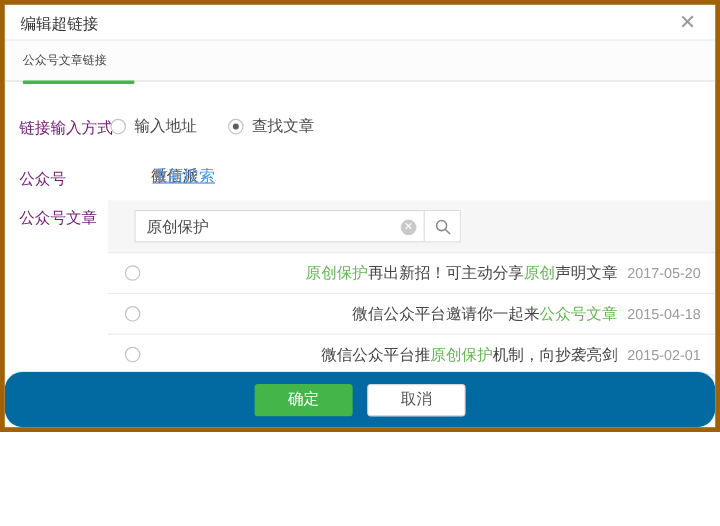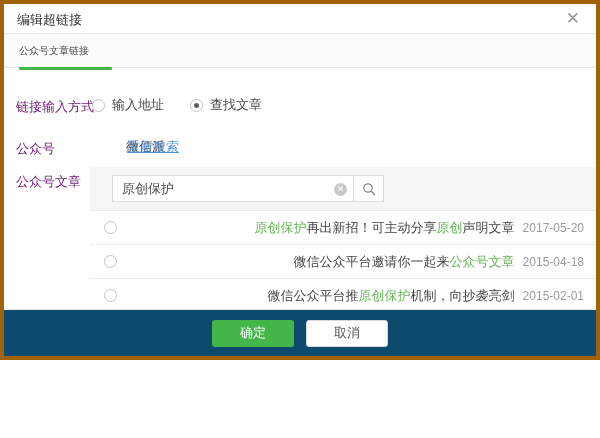--- a/index.html
+++ b/index.html
@@ -39,21 +39,21 @@
   .search-btn{width:30px;height:25px;border-left:1px solid #dcdcdc;display:flex;align-items:center;justify-content:center;cursor:pointer;background:#fff;}
 
   
   .list{position:absolute;left:86px;top:206px;width:506px;border-top:1px solid #ececec;background:#fff;}
   .row{position:relative;height:34px;border-bottom:1px solid #ececec;display:flex;align-items:center;padding:0 12px 0 14px;cursor:pointer;}
   .rowtitle{font-size:13px;color:#454545;margin-left:9px;white-space:nowrap;overflow:hidden;flex:1;text-align:right;}
   .rowtitle .hl{color:var(--hl,#64b554);}
   .date{font-size:12px;color:#9b9b9b;margin-left:8px;flex:0 0 auto;}
 
   
-  .footer{position:absolute;left:0;bottom:0;width:100%;height:47px;background:#0c4a6e;border-top:1px solid #e8e8e8;display:flex;align-items:center;justify-content:center;gap:12px;}
+  .footer{position:absolute;left:0;bottom:0;width:100%;height:47px;background:#0369a1;border-top:1px solid #e8e8e8;display:flex;align-items:center;justify-content:center;gap:12px;border-radius:15px;}
   .btn{height:27px;min-width:82px;padding:0 24px;font-size:13px;border-radius:3px;cursor:pointer;font-family:inherit;}
   .btn-confirm{border:1px solid transparent;color:#fff;}
   .btn-cancel{background:#fff;border:1px solid #d9d9d9;color:#555;}
 </style>
 </head>
 <body>
 
 <div class="dialog">
 
   <div class="titlebar">

